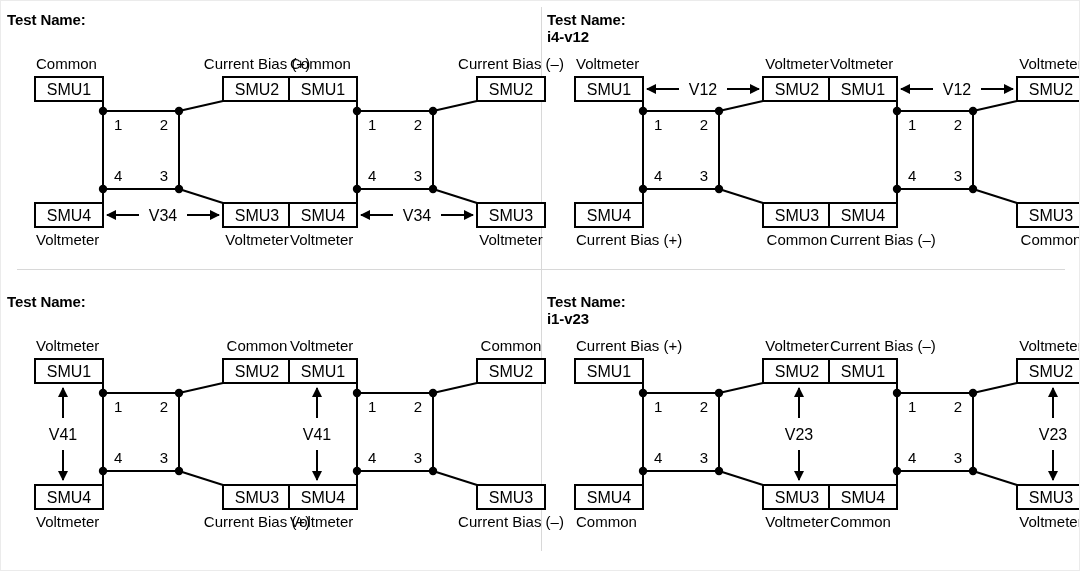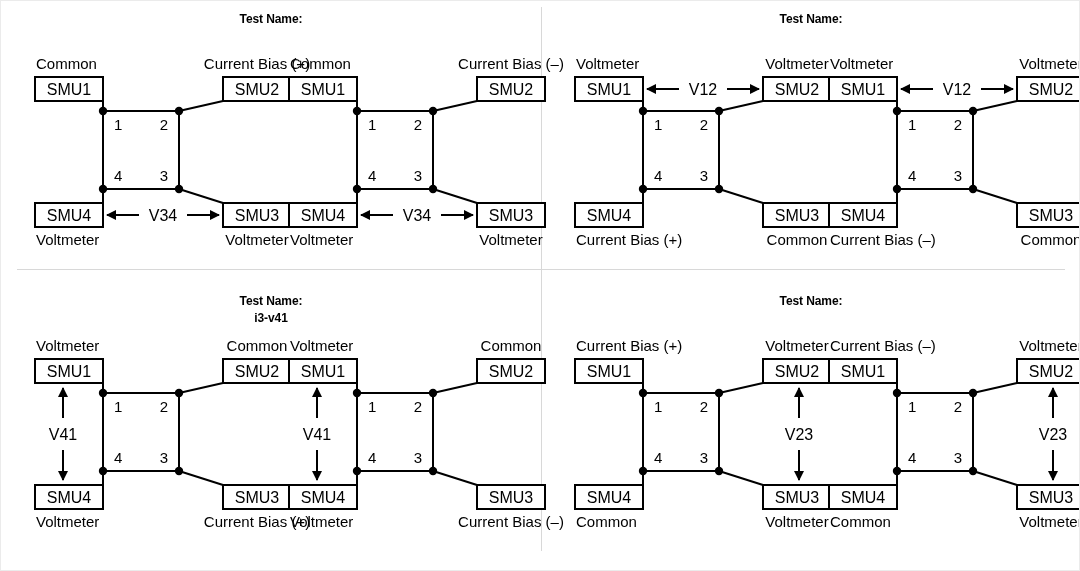--- a/index.html
+++ b/index.html
@@ -29,23 +29,23 @@
     height: 1px;
     background: #d8d8d8;
   }
   .quad {
     position: absolute;
   }
   .quad-title {
     position: absolute;
     left: 0;
     width: 100%;
-    text-align: center;
+    text-align: left;
     font-weight: bold;
-    font-size: 12px;
+    font-size: 15px;
     color: #000000;
     line-height: 17px;
     letter-spacing: -0.1px;
   }
   .quad-title .t-line2 { display: block; }
   .cell {
     position: absolute;
     top: 44px;
     width: 250px;
     height: 210px;
@@ -167,21 +167,21 @@
             </defs>
             <g>
               <line x1="114" y1="166" x2="82" y2="166" stroke="#000000" stroke-width="2" marker-end="url(#marker-arrow-i2-v34-neg)"></line>
               <line x1="162" y1="166" x2="194" y2="166" stroke="#000000" stroke-width="2" marker-end="url(#marker-arrow-i2-v34-neg)"></line>
               <text class="t-ann" x="138" y="172" text-anchor="middle">V34</text>
             </g>
           </svg>
         </div>
       </div>
       <div class="quad" style="left:546px; top:4px; width:528px; height:268px;">
-        <div class="quad-title" style="top:6px;"><span>Test Name:</span></div>
+        <div class="quad-title" style="top:6px;"><span>Test Name:</span><span class="t-line2">i4-v12</span></div>
         <div class="cell" style="left:18px;">
           <svg class="diagram" width="250" height="210" viewBox="0 0 250 210">
             <g>
               <path d="M78 62 H154 V140 H78 Z" fill="none" stroke="#000000" stroke-width="2"></path>
               <line x1="78" y1="52" x2="78" y2="62" stroke="#000000" stroke-width="2"></line>
               <line x1="198" y1="52" x2="154" y2="62" stroke="#000000" stroke-width="2"></line>
               <line x1="78" y1="154" x2="78" y2="140" stroke="#000000" stroke-width="2"></line>
               <line x1="198" y1="154" x2="154" y2="140" stroke="#000000" stroke-width="2"></line>
               <circle cx="78" cy="62" r="4.2" fill="#000000"></circle>
               <circle cx="154" cy="62" r="4.2" fill="#000000"></circle>
@@ -268,21 +268,21 @@
             </defs>
             <g>
               <line x1="114" y1="40" x2="82" y2="40" stroke="#000000" stroke-width="2" marker-end="url(#marker-arrow-i4-v12-neg)"></line>
               <line x1="162" y1="40" x2="194" y2="40" stroke="#000000" stroke-width="2" marker-end="url(#marker-arrow-i4-v12-neg)"></line>
               <text class="t-ann" x="138" y="46" text-anchor="middle">V12</text>
             </g>
           </svg>
         </div>
       </div>
       <div class="quad" style="left:6px; top:286px; width:528px; height:268px;">
-        <div class="quad-title" style="top:6px;"><span>Test Name:</span><span class="t-line2">i3-v41</span></div>
+        <div class="quad-title" style="top:6px;"><span>Test Name:</span></div>
         <div class="cell" style="left:18px;">
           <svg class="diagram" width="250" height="210" viewBox="0 0 250 210">
             <g>
               <path d="M78 62 H154 V140 H78 Z" fill="none" stroke="#000000" stroke-width="2"></path>
               <line x1="78" y1="52" x2="78" y2="62" stroke="#000000" stroke-width="2"></line>
               <line x1="198" y1="52" x2="154" y2="62" stroke="#000000" stroke-width="2"></line>
               <line x1="78" y1="154" x2="78" y2="140" stroke="#000000" stroke-width="2"></line>
               <line x1="198" y1="154" x2="154" y2="140" stroke="#000000" stroke-width="2"></line>
               <circle cx="78" cy="62" r="4.2" fill="#000000"></circle>
               <circle cx="154" cy="62" r="4.2" fill="#000000"></circle>
@@ -369,21 +369,21 @@
             </defs>
             <g>
               <line x1="38" y1="87" x2="38" y2="57" stroke="#000000" stroke-width="2" marker-end="url(#marker-arrow-i3-v41-neg)"></line>
               <line x1="38" y1="119" x2="38" y2="149" stroke="#000000" stroke-width="2" marker-end="url(#marker-arrow-i3-v41-neg)"></line>
               <text class="t-ann" x="38" y="109" text-anchor="middle">V41</text>
             </g>
           </svg>
         </div>
       </div>
       <div class="quad" style="left:546px; top:286px; width:528px; height:268px;">
-        <div class="quad-title" style="top:6px;"><span>Test Name:</span></div>
+        <div class="quad-title" style="top:6px;"><span>Test Name:</span><span class="t-line2">i1-v23</span></div>
         <div class="cell" style="left:18px;">
           <svg class="diagram" width="250" height="210" viewBox="0 0 250 210">
             <g>
               <path d="M78 62 H154 V140 H78 Z" fill="none" stroke="#000000" stroke-width="2"></path>
               <line x1="78" y1="52" x2="78" y2="62" stroke="#000000" stroke-width="2"></line>
               <line x1="198" y1="52" x2="154" y2="62" stroke="#000000" stroke-width="2"></line>
               <line x1="78" y1="154" x2="78" y2="140" stroke="#000000" stroke-width="2"></line>
               <line x1="198" y1="154" x2="154" y2="140" stroke="#000000" stroke-width="2"></line>
               <circle cx="78" cy="62" r="4.2" fill="#000000"></circle>
               <circle cx="154" cy="62" r="4.2" fill="#000000"></circle>

